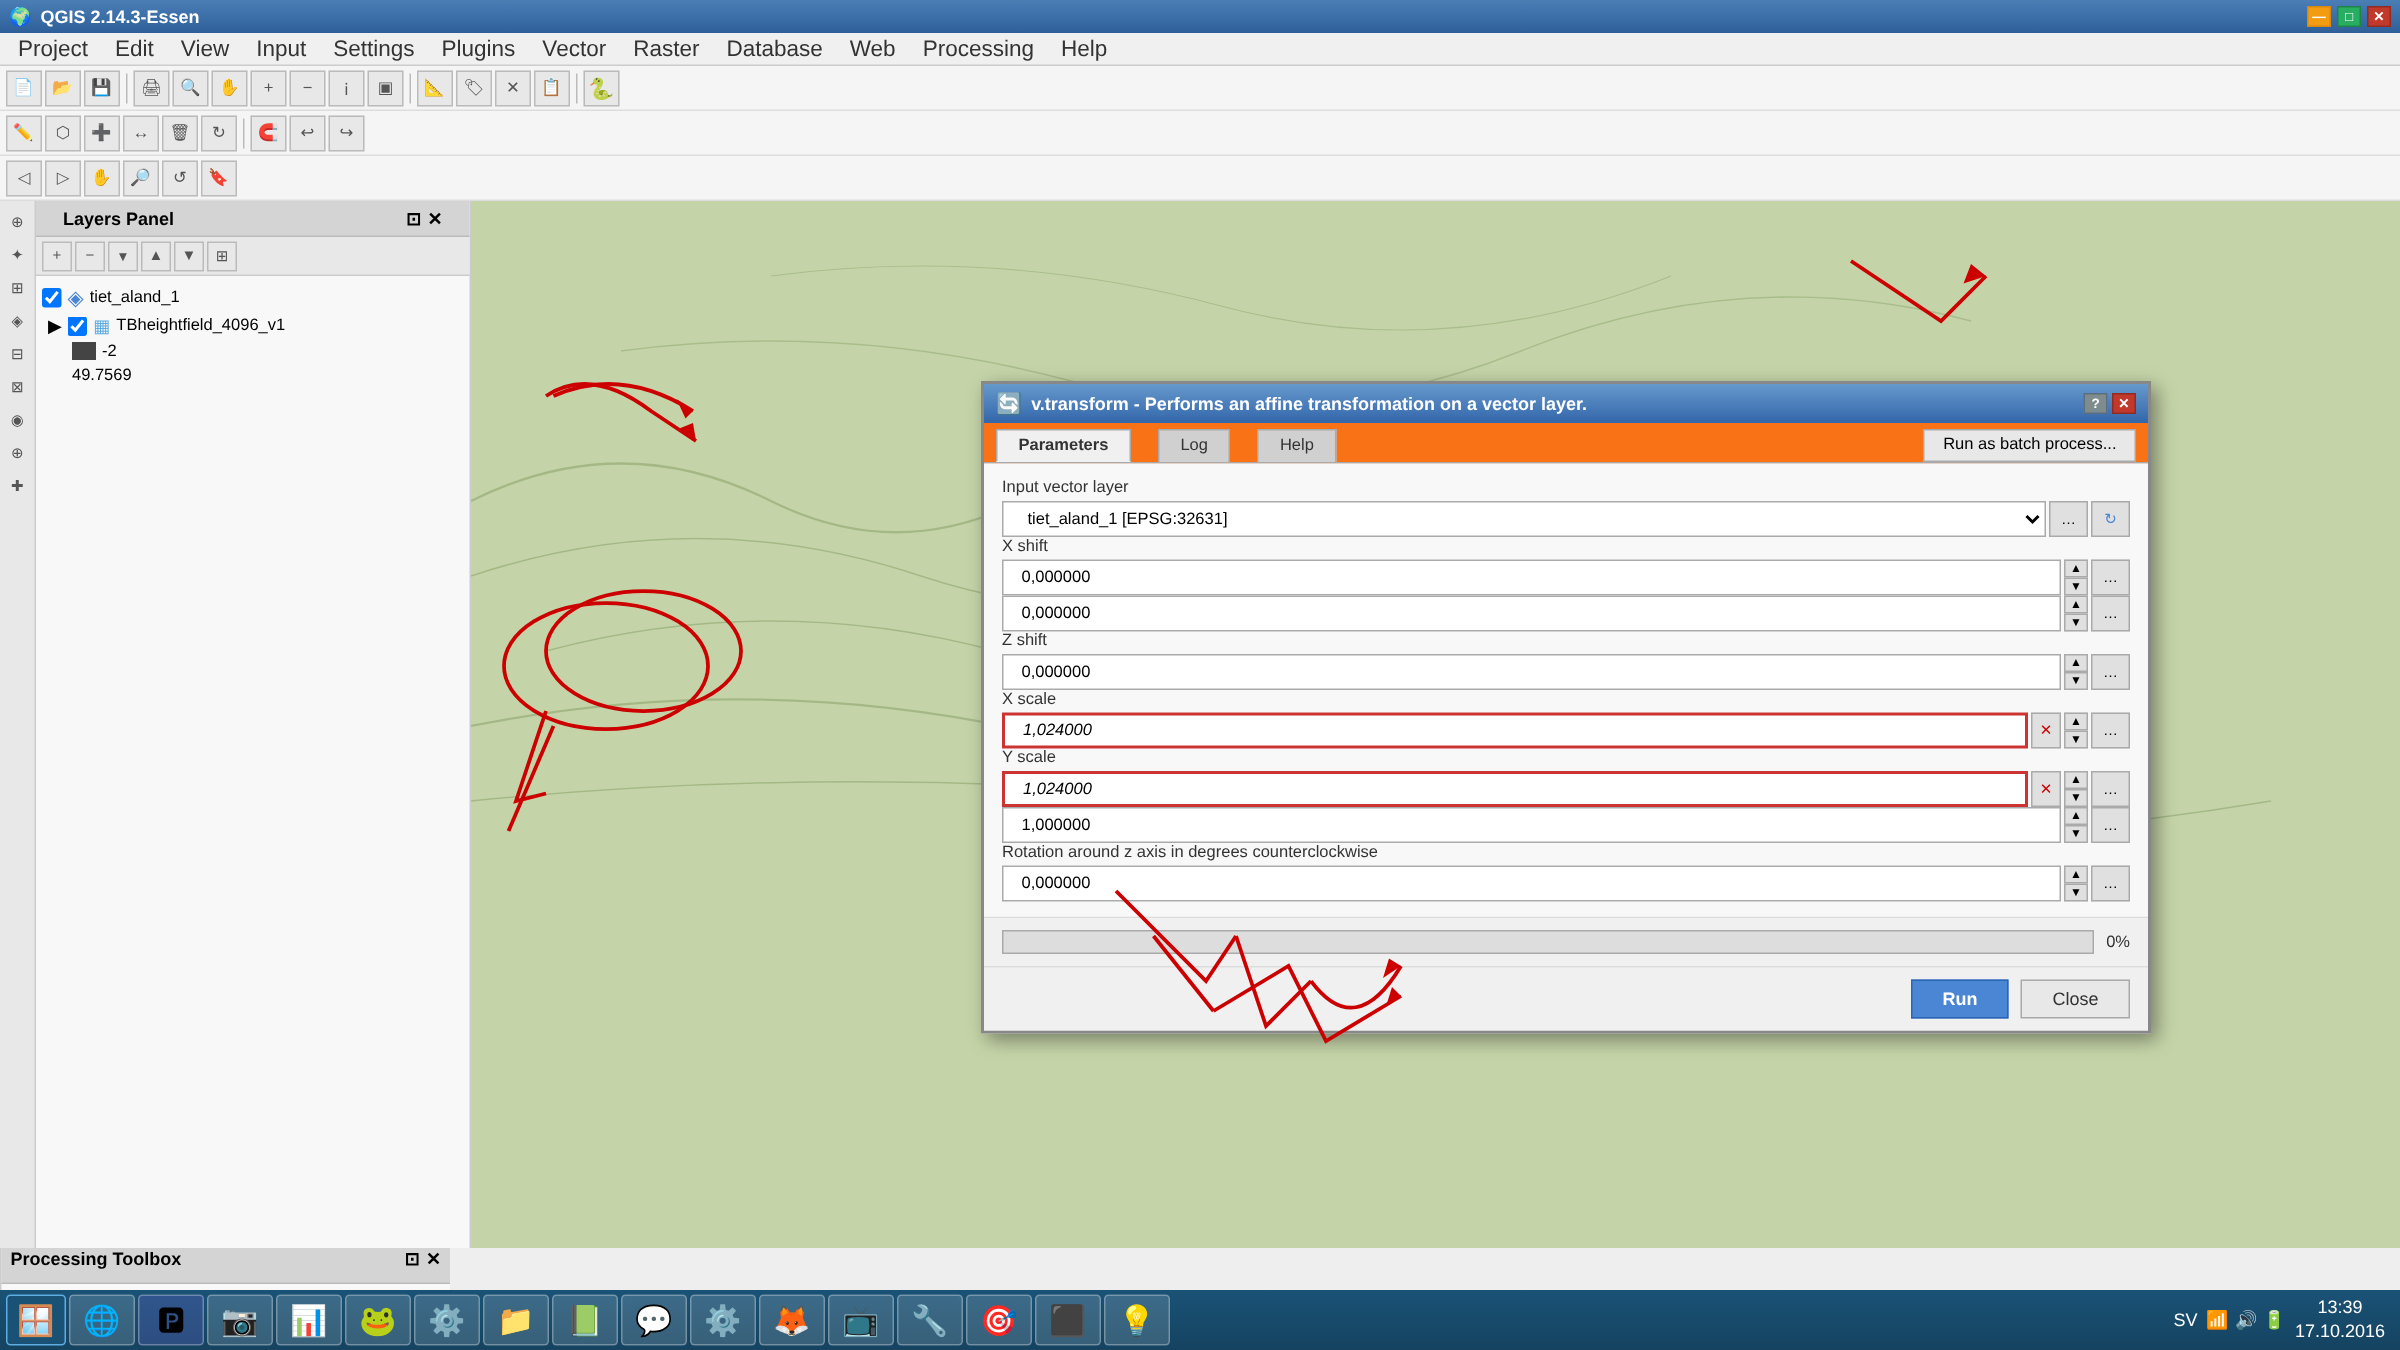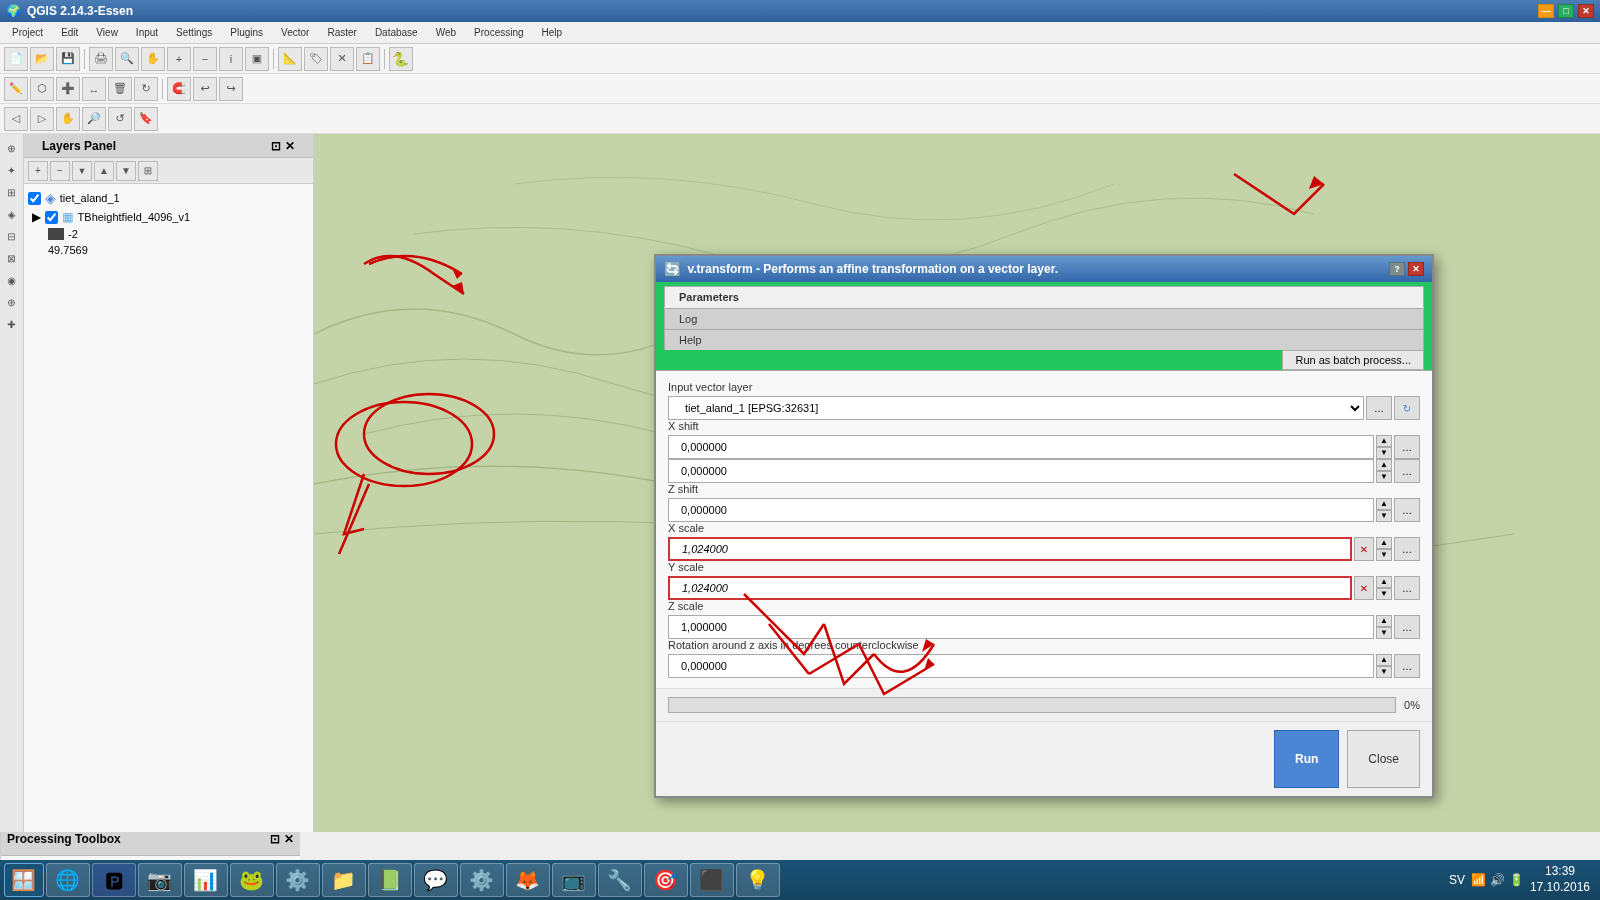--- a/index.html
+++ b/index.html
@@ -32,21 +32,21 @@
       height: 22px;
       display: flex;
       align-items: center;
       padding: 0 4px;
       border-bottom: 1px solid #ccc;
       gap: 2px;
     }
     .menu-item {
       padding: 2px 8px;
       cursor: pointer;
-      font-size: 10px;
+      font-size: 15px;
       color: #333;
     }
 
     
     .toolbar-row {
       background: #f5f5f5;
       height: 30px;
       display: flex;
       align-items: center;
       padding: 0 4px;
@@ -193,25 +193,24 @@
       width: 16px; height: 14px;
       background: #c0392b;
       border: 1px solid #922b21;
       color: white; font-size: 9px;
       cursor: pointer; display: flex; align-items: center; justify-content: center;
     }
     .dialog-title-btn.help { background: #7f8c8d; border-color: #5d6d7e; }
 
     .dialog-tabs {
       display: flex;
-      background: #22c55e;
+      background: #f97316;
       border-bottom: 1px solid #aaa;
       padding: 4px 8px 0;
-      gap: 0;
-      flex-direction: column;
+      gap: 18px;
     }
     .dialog-tab {
       padding: 4px 14px;
       background: #d0d0d0;
       border: 1px solid #aaa;
       border-bottom: none;
       cursor: pointer;
       font-size: 11px;
       color: #333;
     }
@@ -327,21 +326,21 @@
     .dialog-run-btn {
       padding: 5px 20px;
       background: #4a86d4;
       border: 1px solid #2a66b4;
       color: white;
       cursor: pointer;
       font-size: 12px;
       font-weight: bold;
     }
     .dialog-close-btn {
-      padding: 21px 20px;
+      padding: 5px 20px;
       background: #e8e8e8;
       border: 1px solid #aaa;
       color: #333;
       cursor: pointer;
       font-size: 12px;
     }
     svg.annotations {
       position: absolute;
       top: 0; left: 0;
       width: 100%; height: 100%;
@@ -654,21 +653,20 @@
               <div class="form-clear-btn">✕</div>
               <div class="form-spin-group">
                 <div class="form-spin-btn">▲</div>
                 <div class="form-spin-btn">▼</div>
               </div>
               <div class="form-btn-small">…</div>
             </div>
           </div>
 
           <div class="form-section">
-            <div class="form-label">Z scale</div>
             <div class="form-row">
               <input type="text" class="form-input" value="1,000000" style="">
               <div class="form-spin-group">
                 <div class="form-spin-btn">▲</div>
                 <div class="form-spin-btn">▼</div>
               </div>
               <div class="form-btn-small">…</div>
             </div>
           </div>
 

